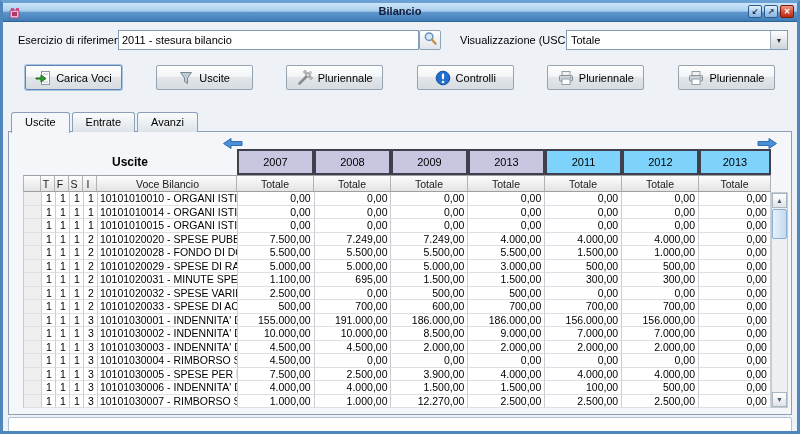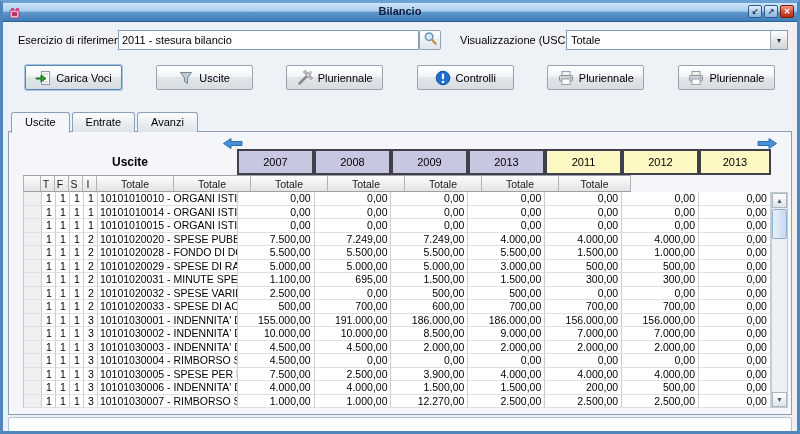--- a/index.html
+++ b/index.html
@@ -95,21 +95,21 @@
     width:214px; display:flex; align-items:center; justify-content:center;
     font-size:12px; font-weight:bold; color:#000;
   }
   .year-cells { display:flex; }
   .year-cell {
     width:77px; height:26px; border:2px solid #40404c;
     display:flex; align-items:center; justify-content:center;
     font-size:11px; color:#000; cursor:pointer;text-align:center;
   }
   .yr-plain { background:#c7c7e2; }
-  .yr-hi { background:#fef9c3; }
+  .yr-hi { background:#7dd3fc; }
   .yr-last { width:72px; }
   .hdr-row { display:flex; height:17px; }
   .hcell {
     background:linear-gradient(#fdfdfd,#e3e3e3);
     border-top:1px solid #9aa0a6; border-bottom:1px solid #9aa0a6;
     border-right:1px solid #b2b2b2; font-size:10.5px; color:#1a1a1a;
     display:flex; align-items:center; justify-content:center; overflow:hidden;
   }
   .hcell:first-child { border-left:1px solid #b2b2b2; }
   .data-rows { height:216px; overflow:hidden; background:#fff; border-left:1px solid #c4cbd2; }
@@ -283,20 +283,21 @@
             <div class="year-cell yr-hi">2012</div>
             <div class="year-cell yr-hi yr-last">2013</div>
           </div>
       </div>
       <div class="hdr-row" id="hdrRow">
           <div class="hcell c-gut"></div>
           <div class="hcell c-tfsi">T</div>
           <div class="hcell c-tfsi">F</div>
           <div class="hcell c-tfsi">S</div>
           <div class="hcell c-tfsi">I</div>
+          <div class="hcell c-voce">Voce Bilancio</div>
           <div class="hcell c-val">Totale</div>
           <div class="hcell c-val">Totale</div>
           <div class="hcell c-val">Totale</div>
           <div class="hcell c-val">Totale</div>
           <div class="hcell c-val">Totale</div>
           <div class="hcell c-val">Totale</div>
           <div class="hcell c-val c-val-last">Totale</div>
         </div>
       <div class="data-rows" id="dataRows">
           <div class="t-row">
@@ -513,21 +514,21 @@
             <div class="cell c-gut"></div>
             <div class="cell c-tfsi">1</div>
             <div class="cell c-tfsi">1</div>
             <div class="cell c-tfsi">1</div>
             <div class="cell c-tfsi">3</div>
             <div class="cell c-voce">10101030006 - INDENNITA' DI MISSI</div>
             <div class="cell c-val c-num">4.000,00</div>
             <div class="cell c-val c-num">4.000,00</div>
             <div class="cell c-val c-num">1.500,00</div>
             <div class="cell c-val c-num">1.500,00</div>
-            <div class="cell c-val c-num">200,00</div>
+            <div class="cell c-val c-num">100,00</div>
             <div class="cell c-val c-num">500,00</div>
             <div class="cell c-val c-num c-val-last">0,00</div>
           </div>
           <div class="t-row">
             <div class="cell c-gut"></div>
             <div class="cell c-tfsi">1</div>
             <div class="cell c-tfsi">1</div>
             <div class="cell c-tfsi">1</div>
             <div class="cell c-tfsi">3</div>
             <div class="cell c-voce">10101030007 - RIMBORSO SPESE AI</div>

